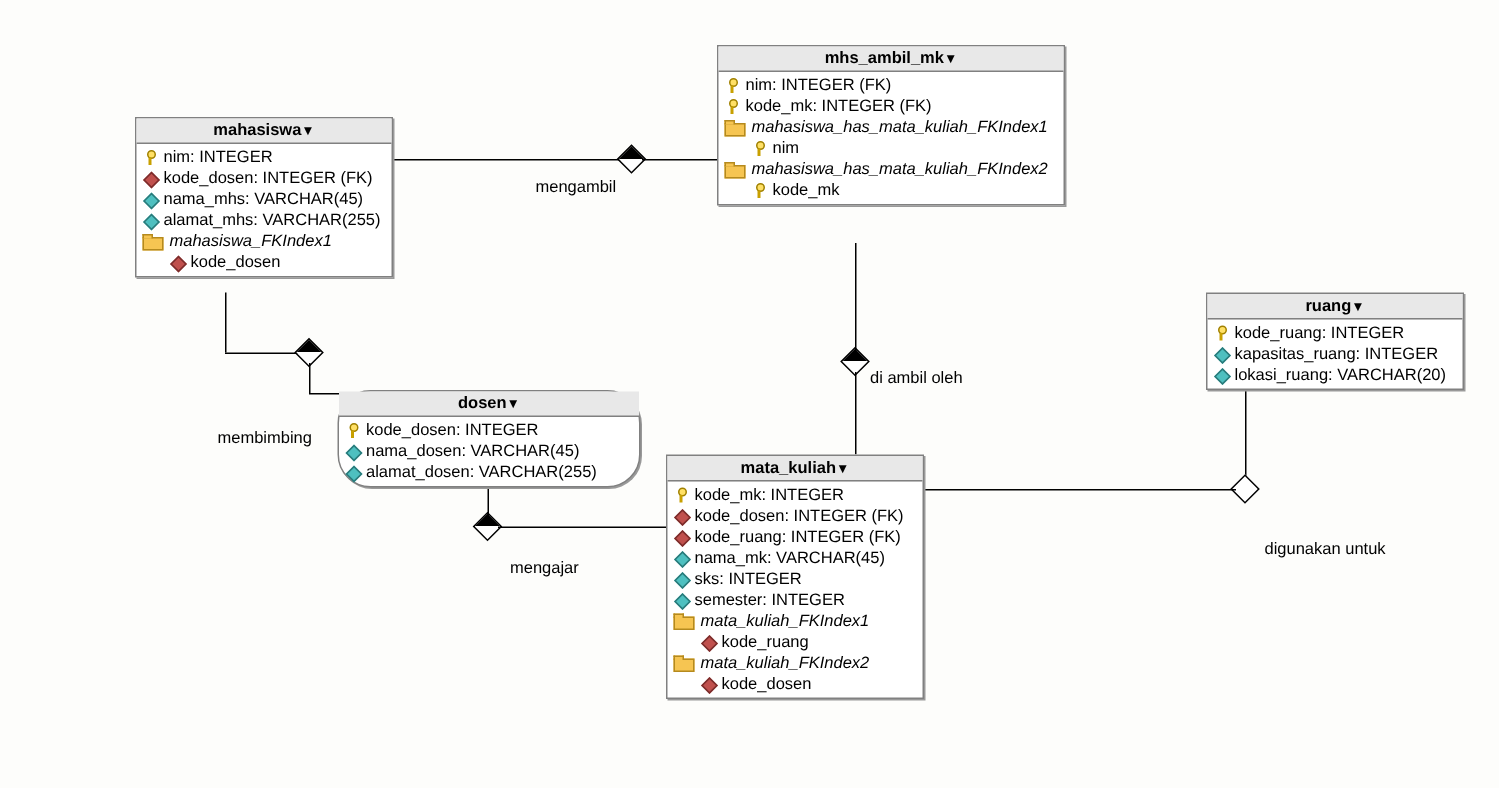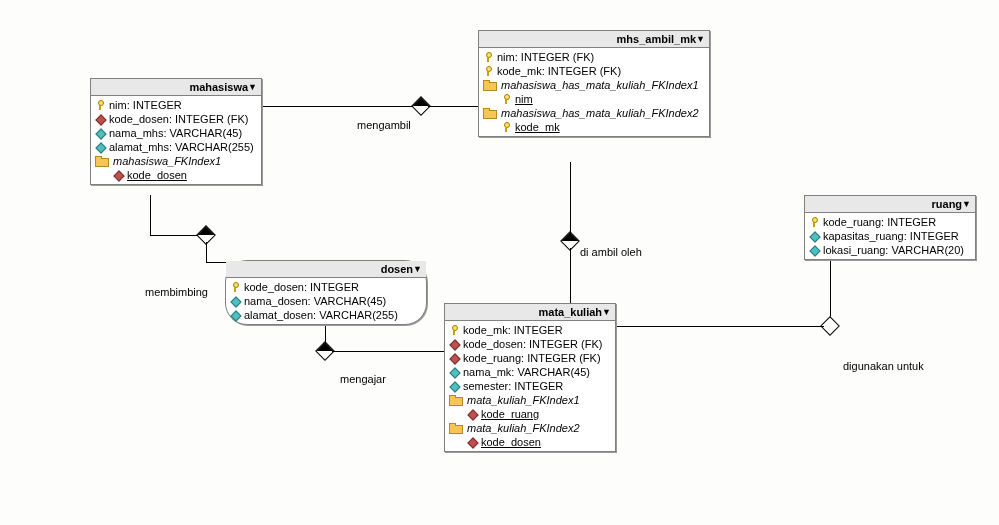--- a/index.html
+++ b/index.html
@@ -19,40 +19,40 @@
     border: 1px solid #808080;
     box-shadow: 1px 1px 0 #999;
     min-width: 140px;
   }
   .table-header {
     background: #e8e8e8;
     border-bottom: 1px solid #808080;
     padding: 2px 4px;
     font-weight: bold;
     display: flex;
-    justify-content: flex-end;
+    justify-content: center;
     align-items: center;
   }
   .table-header .dropdown {
     font-size: 9px;
     color: #000;
   }
   .table-body {
     padding: 2px 0;
     text-align: center;
   }
   .col-row {
     display: flex;
     align-items: center;
     gap: 4px;
     padding: 1px 4px;
   }
   .col-row span.text { white-space: nowrap; }
   .italic { font-style: italic; }
-  .sub { padding-left: 22px; text-decoration: underline; }
+  .sub { padding-left: 22px; }
   .ico {
     display: inline-block;
     width: 10px;
     height: 10px;
     flex: 0 0 10px;
     position: relative;
   }
   
   .ico-key::before {
     content: "";
@@ -273,20 +273,24 @@
     <div class="col-row">
         <span class="ico ico-fk"></span>
         <span class="text">kode_ruang: INTEGER (FK)</span>
       </div>
     <div class="col-row">
         <span class="ico ico-col"></span>
         <span class="text">nama_mk: VARCHAR(45)</span>
       </div>
     <div class="col-row">
         <span class="ico ico-col"></span>
+        <span class="text">sks: INTEGER</span>
+      </div>
+    <div class="col-row">
+        <span class="ico ico-col"></span>
         <span class="text">semester: INTEGER</span>
       </div>
     <div class="col-row">
         <span class="ico ico-folder"></span>
         <span class="text italic">mata_kuliah_FKIndex1</span>
       </div>
     <div class="col-row sub">
         <span class="ico ico-fk"></span>
         <span class="text">kode_ruang</span>
       </div>

